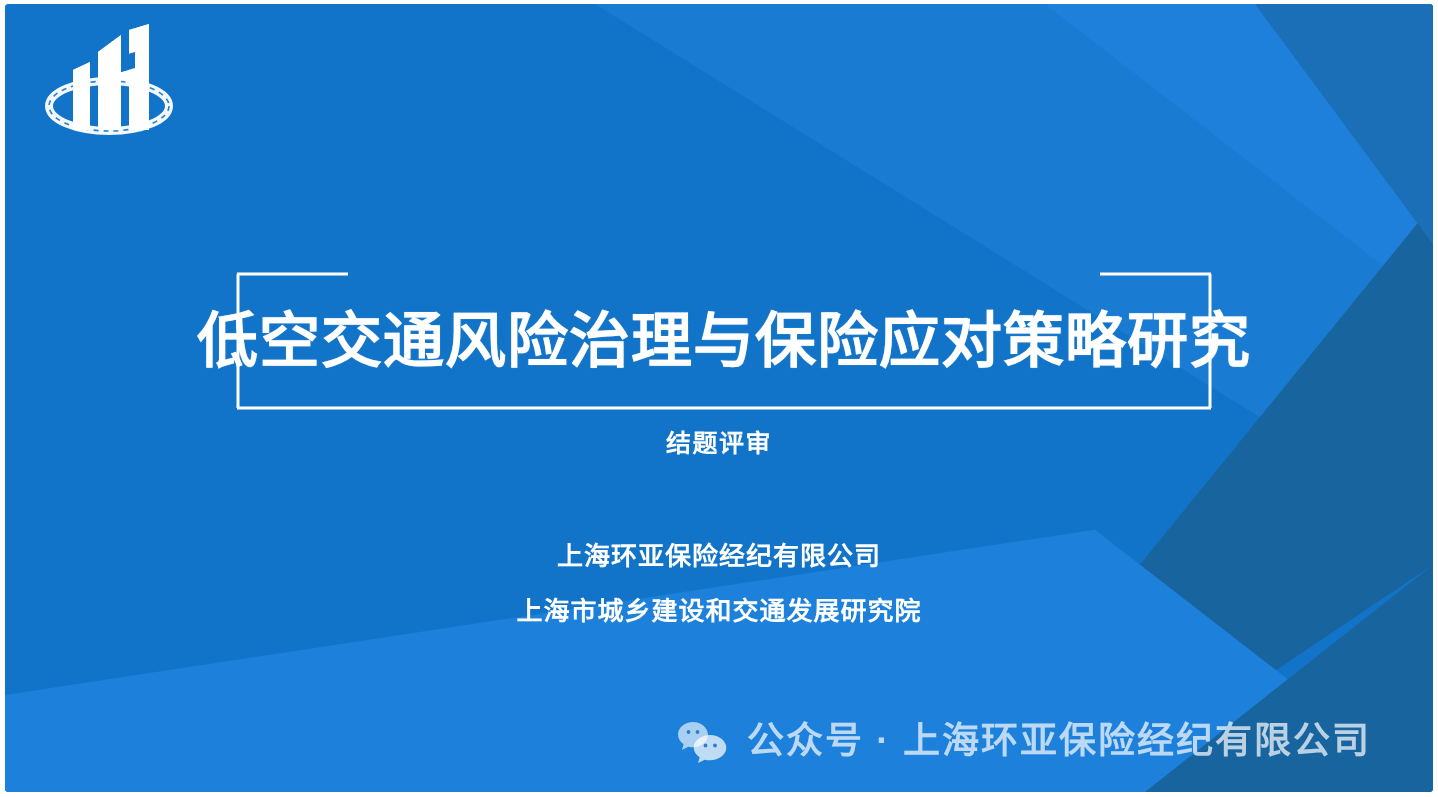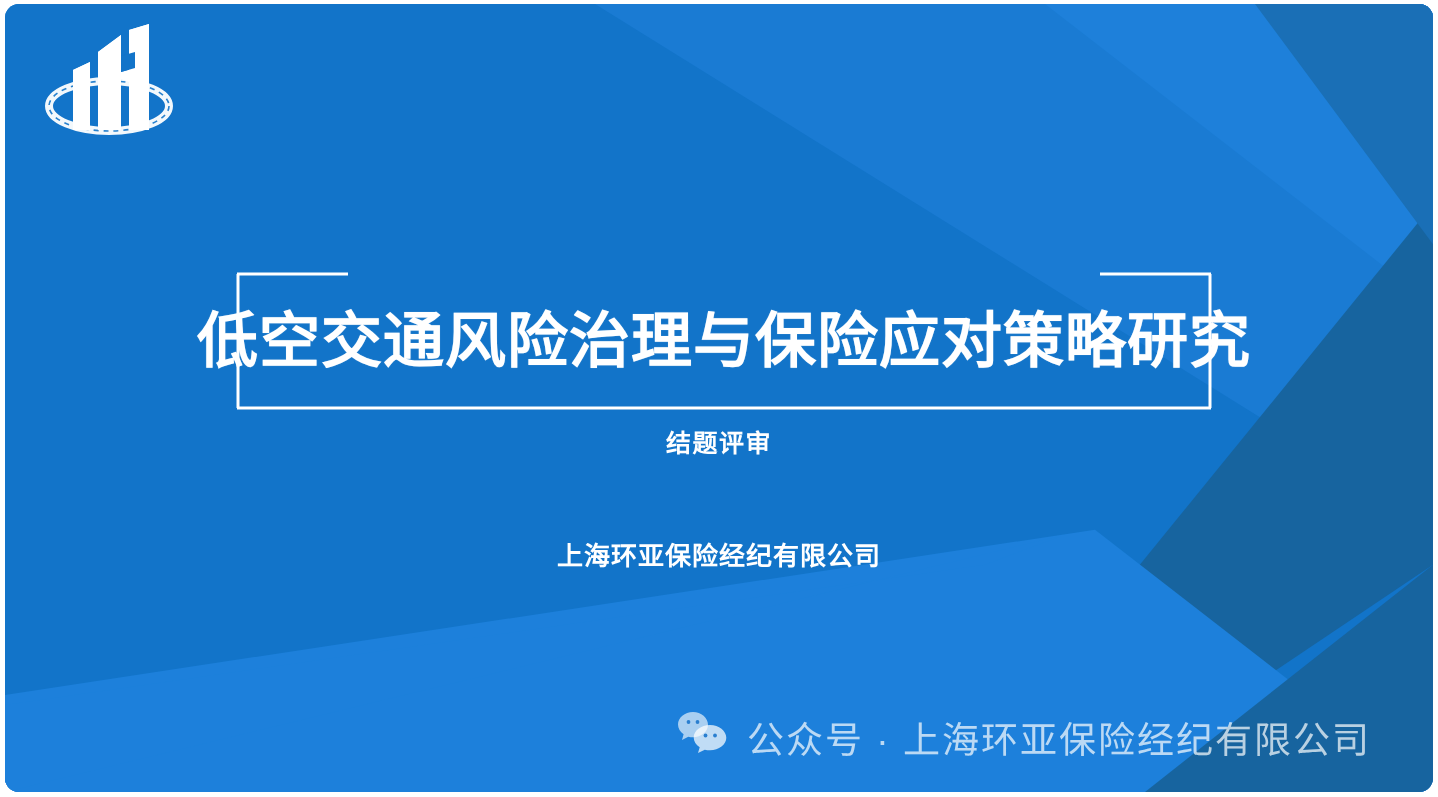--- a/index.html
+++ b/index.html
@@ -21,21 +21,21 @@
     width: 1438px;
     height: 797px;
     box-sizing: border-box;
     padding: 4px 5px 5px 5px;
     background: #ffffff;
   }
   #slide-canvas {
     position: relative;
     width: 100%;
     height: 100%;
-    border-radius: 14px;
+    border-radius: 4px;
     overflow: hidden;
     background: #1274C9;
   }
 
   
   .bg-layer {
     position: absolute;
     inset: 0;
     width: 100%;
     height: 100%;
@@ -118,25 +118,25 @@
   #org-block .org-line:last-child {
     margin-bottom: 0;
   }
 
   
   #watermark {
     position: absolute;
     left: 672px;
     top: 706px;
     display: flex;
-    align-items: flex-start;
+    align-items: flex-end;
     gap: 18px;
     color: rgba(255,255,255,0.70);
     font-size: 37px;
-    font-weight: 400;
+    font-weight: 700;
     letter-spacing: 2px;
     white-space: nowrap;
   }
   #watermark .wm-icon {
     width: 52px;
     height: 44px;
     flex: 0 0 auto;
     display: block;
   }
 </style>
@@ -200,20 +200,21 @@
 
         <line x1="1" y1="138" x2="975" y2="138" stroke="#ffffff" stroke-width="3"></line>
       </svg>
       <div id="main-title">低空交通风险治理与保险应对策略研究</div>
     </div>
 
     <div id="subtitle">结题评审</div>
 
     <div id="org-block">
       <div class="org-line">上海环亚保险经纪有限公司</div>
+      <div class="org-line">上海市城乡建设和交通发展研究院</div>
     </div>
 
     <div id="watermark">
       <svg class="wm-icon" viewBox="0 0 52 44">
 
         <path d="M16 2C7.7 2 1 7.6 1 14.5c0 3.9 2.2 7.4 5.6 9.7L5 30l6.3-3.3c1.5.4 3.1.6 4.7.6 8.3 0 15-5.6 15-12.5S24.3 2 16 2z" fill="rgba(255,255,255,0.62)"></path>
         <circle cx="11.5" cy="12" r="1.9" fill="#2A7FD0"></circle>
         <circle cx="20.5" cy="12" r="1.9" fill="#2A7FD0"></circle>
 
         <path d="M33 15c-9 0-16.3 5.6-16.3 12.5 0 3.9 2.3 7.4 6 9.7L21 43l6.8-3.3c1.6.4 3.4.6 5.2.6 9 0 16.3-5.6 16.3-12.5S42 15 33 15z" fill="rgba(255,255,255,0.72)"></path>

